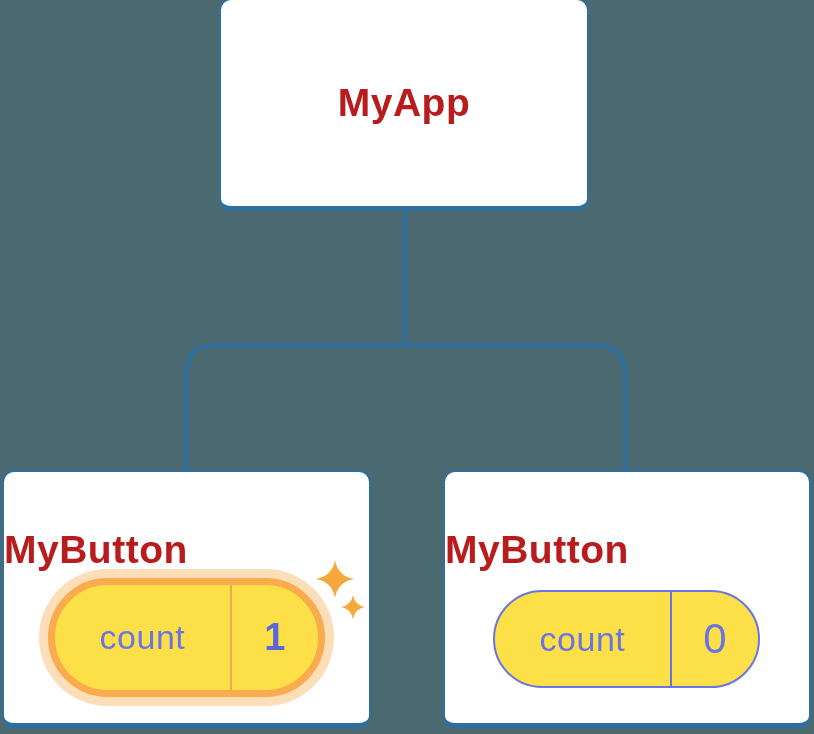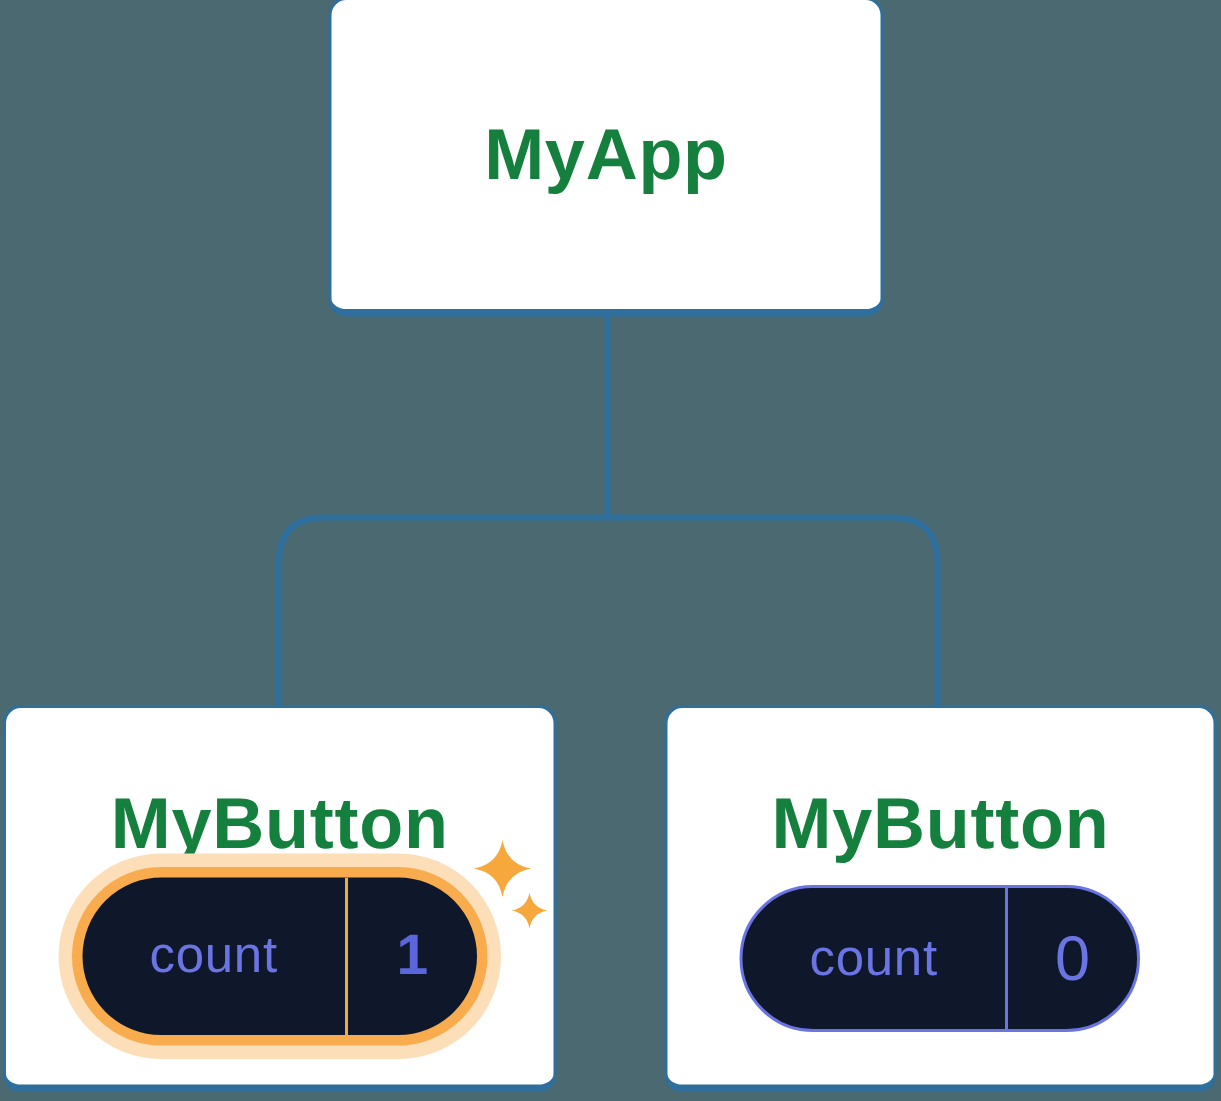--- a/index.html
+++ b/index.html
@@ -22,35 +22,35 @@
     box-sizing:border-box;
   }
   .card-root{
     left:219px;top:-2px;width:370px;height:213px;
     display:flex;align-items:center;justify-content:center;
   }
   .card-child-left{left:2px;top:470px;width:369px;height:258px;}
   .card-child-right{left:443px;top:470px;width:368px;height:258px;}
 
   .node-title{
-    color:#15803d;
-    font-size:48px;
+    color:#b91c1c;
+    font-size:39px;
     font-weight:700;
     letter-spacing:0.5px;
-    text-align:center;
+    text-align:left;
   }
   .card-child-left .node-title,
   .card-child-right .node-title{
     position:absolute;left:0;right:0;top:56px;line-height:44px;
   }
 
   .pill{
     position:absolute;
     box-sizing:border-box;
-    background:#0f172a;
+    background:#fde047;
     border-radius:999px;
     display:flex;
     align-items:stretch;
     overflow:hidden;
   }
   .pill-highlighted{
     left:44px;top:106px;width:277px;height:119px;
     border:7px solid #F8AC4E;
     box-shadow:0 0 0 9px #FCDEB8;
   }

